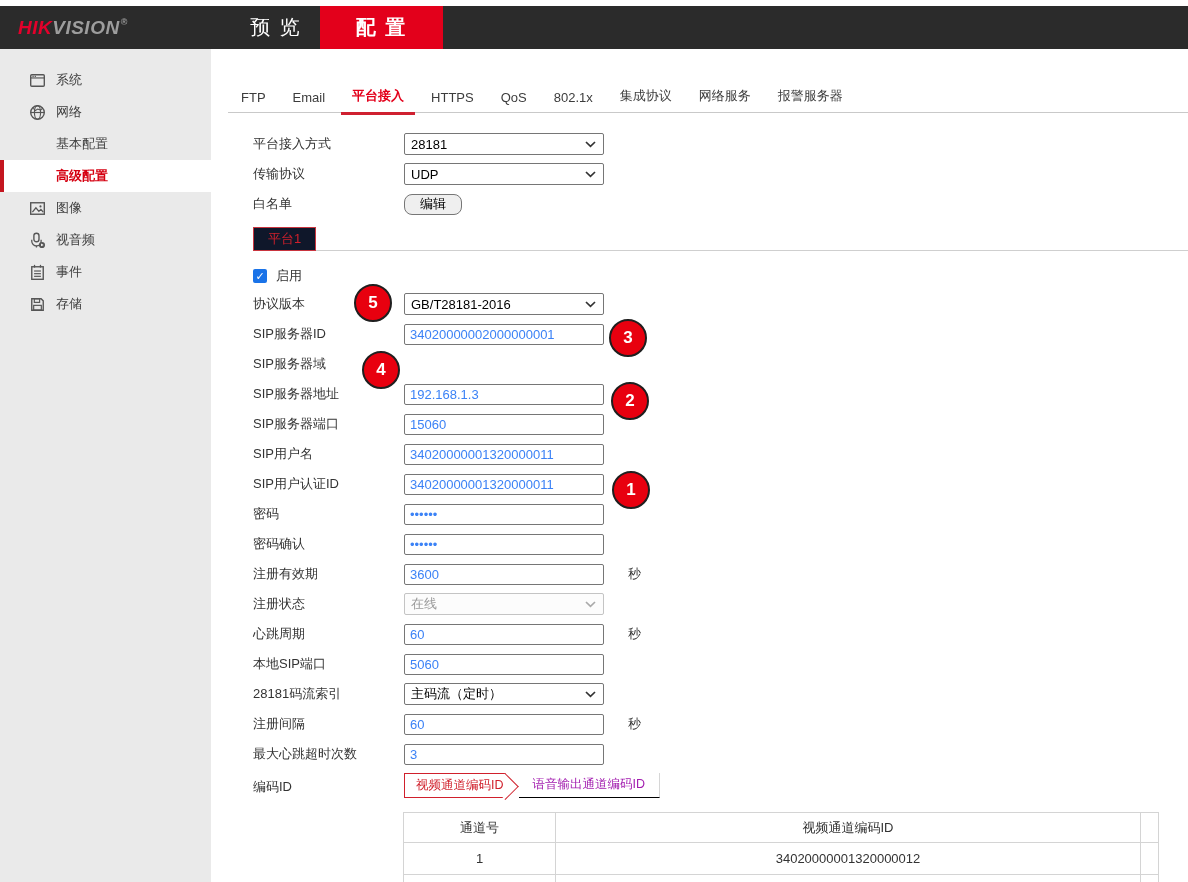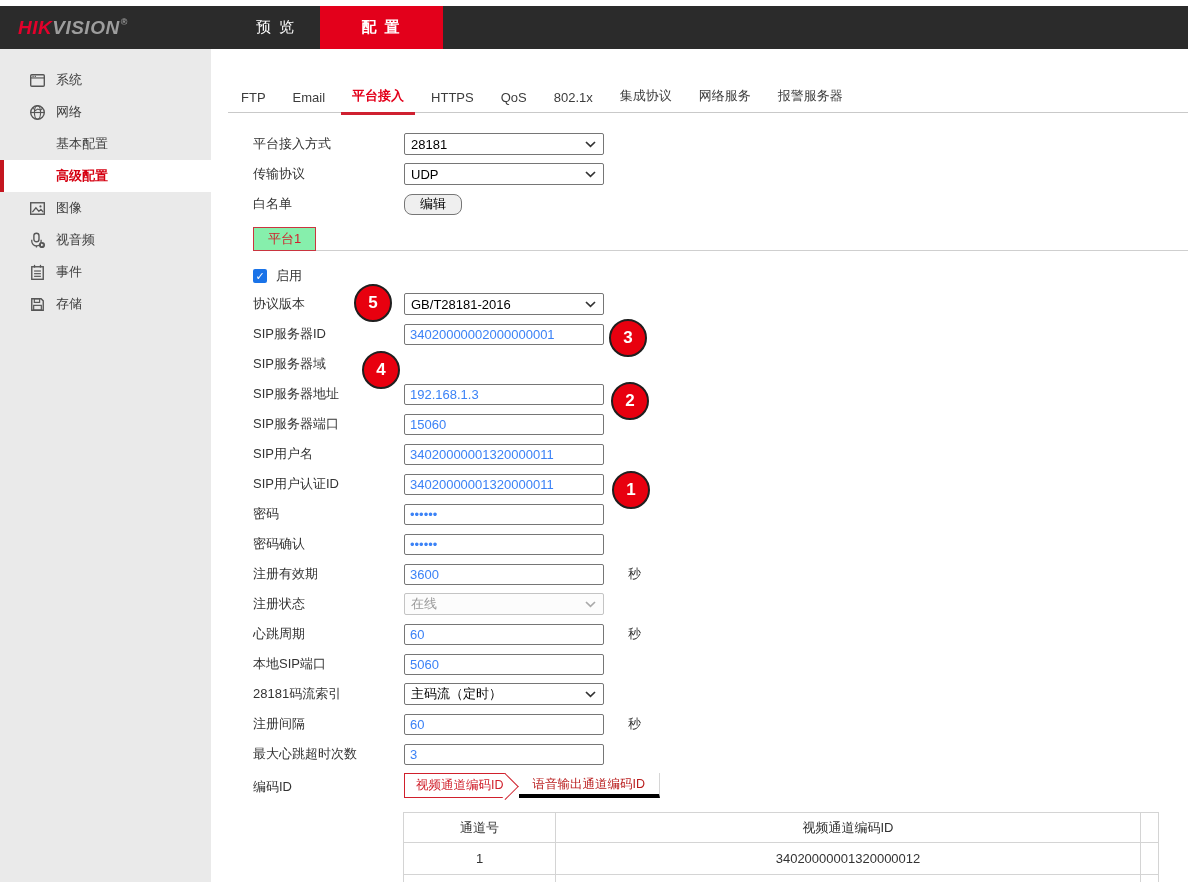--- a/index.html
+++ b/index.html
@@ -9,21 +9,21 @@
 
   
   .topbar { position:absolute; left:0; top:6px; width:1188px; height:43px; background:#2b2b2b; z-index:5; }
   .logo { position:absolute; left:18px; top:0; height:43px; display:flex; align-items:center;
     font-style:italic; font-weight:bold; font-size:19px; letter-spacing:.5px; }
   .logo .hik { color:#e4002b; }
   .logo .vision { color:#9d9d9d; }
   .logo .reg { color:#9d9d9d; font-size:9px; font-style:normal; vertical-align:super; margin-left:1px; position:relative; top:-6px; }
   .tb-tabs { position:absolute; left:232px; top:0; height:43px; display:flex; }
   .tb-tab { height:43px; display:flex; align-items:center; justify-content:center;
-    color:#fff; font-size:15px; letter-spacing:2px; width:88px; cursor:pointer; }
+    color:#fff; font-size:20px; letter-spacing:2px; width:88px; cursor:pointer; }
   .tb-tab.active { width:123px; background:#e3001b; font-weight:bold; }
 
   
   .sidebar { position:absolute; left:0; top:43px; width:211px; height:839px; background:#eaeaea; padding-top:21px; }
   .side-item { height:32px; display:flex; align-items:center; padding-left:28px; cursor:pointer; color:#404040; }
   .side-item .icon { width:18px; height:18px; margin-right:10px; display:inline-flex; align-items:center; justify-content:center; }
   .side-item.sub { padding-left:56px; }
   .side-item.active { background:#fff; border-left:4px solid #c4161f; padding-left:52px; color:#d50011; font-weight:bold; }
 
   
@@ -43,38 +43,38 @@
     font-family:inherit; font-size:13px; color:#3b82f6; background:#fff; }
   .sel { width:200px; height:22px; border:1px solid #767676; border-radius:2px; background:#fff;
     display:flex; align-items:center; justify-content:space-between; padding:0 7px 0 6px; cursor:pointer; color:#000; }
   .sel.disabled { border-color:#c4c4c4; background:#fcfcfc; color:#9a9a9a; cursor:default; }
   .sel.disabled svg path { stroke:#aaa; }
   .btn { width:58px; height:21px; background:#efefef; border:1px solid #767676; border-radius:8px;
     font-family:inherit; font-size:13px; color:#000; cursor:pointer; }
   .unit { margin-left:24px; }
 
   .platform-bar { display:flex; align-items:stretch; height:24px; margin-top:8px; }
-  .platform-tab { border:1px solid #c9353f; color:#d0202c; padding:2px 14px; background:#86efac; }
+  .platform-tab { border:1px solid #c9353f; color:#d0202c; padding:2px 14px; background:#0f172a; }
   .platform-rule { flex:1; border-bottom:1px solid #cfcfcf; }
 
   .cb-row { display:flex; align-items:center; height:26px; margin-top:12px; }
   .cbx { width:14px; height:14px; background:#1a73e8; border-radius:2px; color:#fff; font-size:11px;
     display:inline-flex; align-items:center; justify-content:center; margin-right:9px; cursor:pointer; font-weight:bold; }
 
   
   .enc-row { display:flex; align-items:flex-start; margin-top:4px; height:28px; }
   .enc-row .flabel { padding-top:5px; }
   .enc-tabs { display:flex; align-items:flex-start; }
   .enc-tab { height:25px; line-height:23px; white-space:nowrap; cursor:pointer; font-size:12.5px; }
   .enc-tab.active { position:relative; border:1px solid #d0202c; border-right:none; color:#d0202c;
     background:#fff; padding:0 2px 0 11px; z-index:2; }
   .enc-tab.active .lbl { position:relative; z-index:3; }
   .enc-tab.active::after { content:""; position:absolute; top:3px; right:-9px; width:17.6px; height:17.6px;
     transform:rotate(45deg); border-top:1px solid #d0202c; border-right:1px solid #d0202c; background:#fff; z-index:1; }
-  .enc-tab.inactive { margin-left:13px; padding:0 14px; border-bottom:4px solid #000000; border-right:1px solid #d6d6d6; color:#b91c1c;text-align:right; }
+  .enc-tab.inactive { margin-left:13px; padding:0 14px; border-bottom:1px solid #000000; border-right:1px solid #d6d6d6; color:#a21caf;text-align:right; }
 
   
   .enc-table { margin:11px 0 0 150px; border-collapse:collapse; table-layout:fixed; width:755px; }
   .enc-table th, .enc-table td { border:1px solid #d4d4d4; text-align:center; font-weight:normal;
     overflow:hidden; white-space:nowrap; }
   .enc-table thead tr { height:30px; }
   .enc-table tbody tr.r1 { height:32px; }
   .enc-table tbody tr.r2 { height:40px; }
 
   

